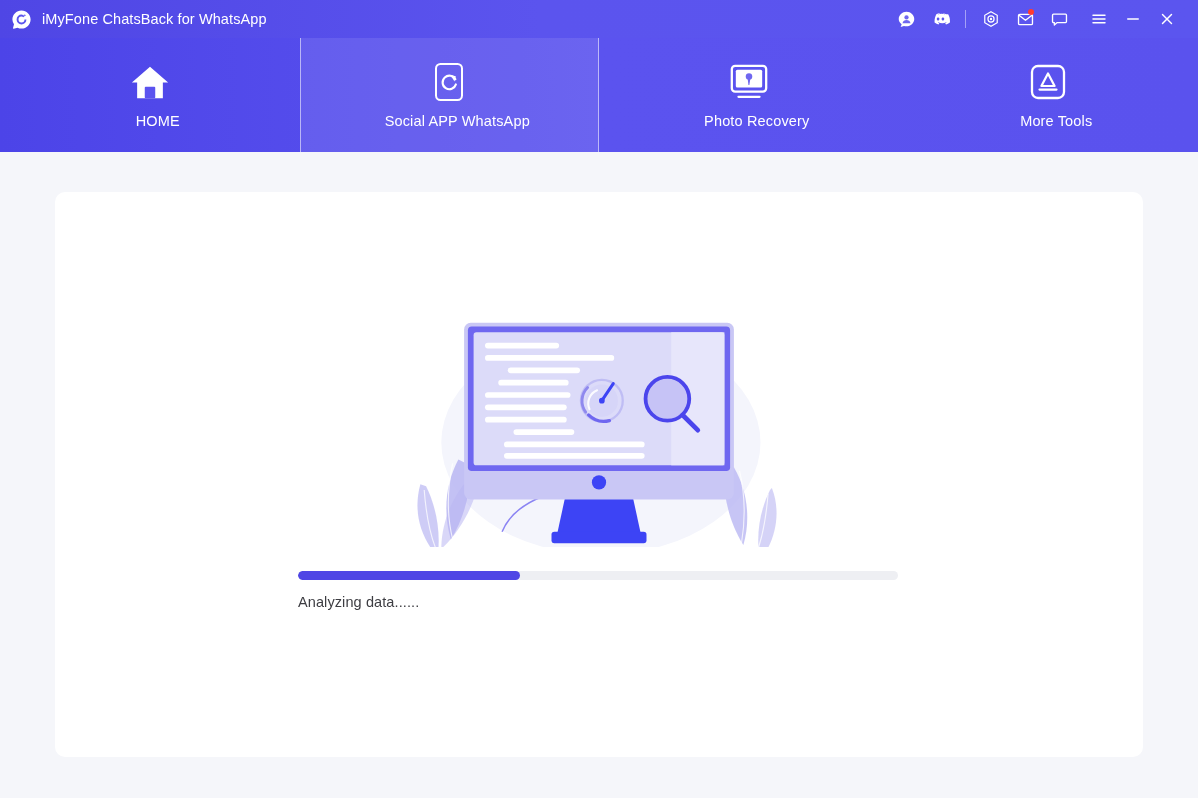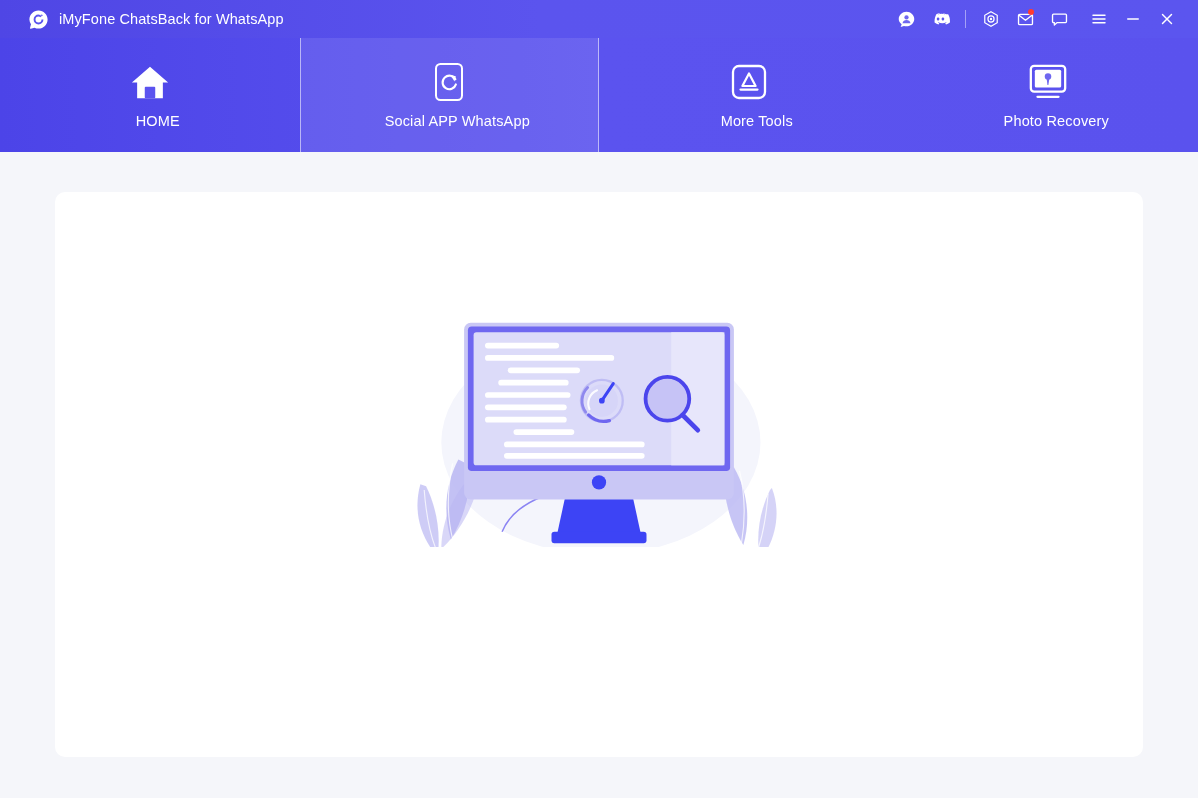--- a/index.html
+++ b/index.html
@@ -22,21 +22,21 @@
   }
 
   
   .titlebar {
     position: relative;
     height: 38px;
     flex: 0 0 38px;
     background: linear-gradient(to right, #4f46e5 0%, #5b54ee 45%, #5b55ef 100%);
     display: flex;
     align-items: center;
-    padding: 0 14px 0 28px;
+    padding: 0 14px 0 11px;
     -webkit-user-select: none;
     user-select: none;
   }
 
   .brand {
     display: flex;
     align-items: center;
     gap: 10px;
   }
 
@@ -309,40 +309,40 @@
           <rect x="2" y="2" width="26" height="36" rx="4.5" fill="none" stroke="#ffffff" stroke-width="2"></rect>
           <path d="M21.4 17.2a6.8 6.8 0 1 0 .5 5.2" fill="none" stroke="#ffffff" stroke-width="2.1" stroke-linecap="round"></path>
           <path d="M16.4 13.1l5.4 1.1-1.3 5.2z" fill="#ffffff"></path>
         </svg>
       </span>
       <span class="nav-label">Social APP WhatsApp</span>
     </div>
 
     <div class="nav-tab">
       <span class="nav-icon">
-        <svg width="36" height="36" viewBox="0 0 36 36">
-          <rect x="2" y="2" width="32" height="32" rx="6" fill="none" stroke="#ffffff" stroke-width="2.3"></rect>
-          <path d="M18 9.5 24.6 22H11.4z" fill="none" stroke="#ffffff" stroke-width="2.2" stroke-linejoin="round"></path>
-          <line x1="9.5" y1="25.6" x2="26.5" y2="25.6" stroke="#ffffff" stroke-width="2.2" stroke-linecap="round"></line>
-        </svg>
-      </span>
-      <span class="nav-label">More Tools</span>
-    </div>
-
-    <div class="nav-tab">
-      <span class="nav-icon">
         <svg width="42" height="40" viewBox="0 0 44 40">
           <rect x="4" y="3" width="36" height="27" rx="3.5" fill="none" stroke="#ffffff" stroke-width="2.4"></rect>
           <rect x="8.2" y="7.2" width="27.6" height="18.6" rx="1.6" fill="#ffffff"></rect>
           <circle cx="22" cy="14.2" r="3.4" fill="#6f67f0"></circle>
           <path d="M20.6 16.6h2.8l-1 6.6h-1z" fill="#6f67f0"></path>
           <line x1="11" y1="35.5" x2="33" y2="35.5" stroke="#ffffff" stroke-width="2.4" stroke-linecap="round"></line>
         </svg>
       </span>
       <span class="nav-label">Photo Recovery</span>
+    </div>
+
+    <div class="nav-tab">
+      <span class="nav-icon">
+        <svg width="36" height="36" viewBox="0 0 36 36">
+          <rect x="2" y="2" width="32" height="32" rx="6" fill="none" stroke="#ffffff" stroke-width="2.3"></rect>
+          <path d="M18 9.5 24.6 22H11.4z" fill="none" stroke="#ffffff" stroke-width="2.2" stroke-linejoin="round"></path>
+          <line x1="9.5" y1="25.6" x2="26.5" y2="25.6" stroke="#ffffff" stroke-width="2.2" stroke-linecap="round"></line>
+        </svg>
+      </span>
+      <span class="nav-label">More Tools</span>
     </div>
 
   </div>
 
   <div class="main">
     <div class="card">
 
       <div class="illustration-wrap">
         <svg width="420" height="247" viewBox="0 0 420 260">
 
@@ -405,17 +405,23 @@
 
           <g>
             <circle cx="282" cy="104" r="23" fill="#c6c3f6"></circle>
             <circle cx="282" cy="104" r="23" fill="none" stroke="#4b45ec" stroke-width="4"></circle>
             <line x1="298" y1="121" x2="314" y2="137" stroke="#4b45ec" stroke-width="5" stroke-linecap="round"></line>
           </g>
 
         </svg>
       </div>
 
+      <div class="progress-block">
+        <div class="progress-track">
+          <div class="progress-fill" id="progress-fill" style="width: 37%;"></div>
+        </div>
+        <div class="status-text">Analyzing data......</div>
+      </div>
 
     </div>
   </div>
 
 </div>
 
 </body></html>

